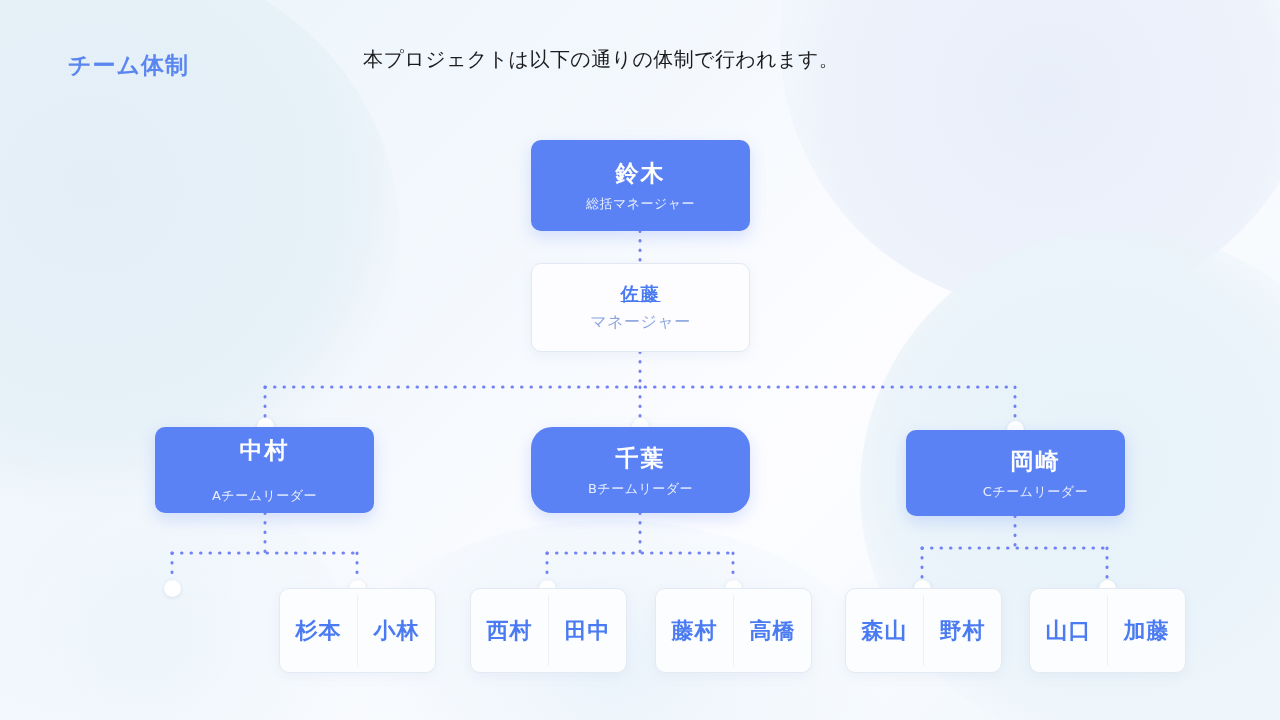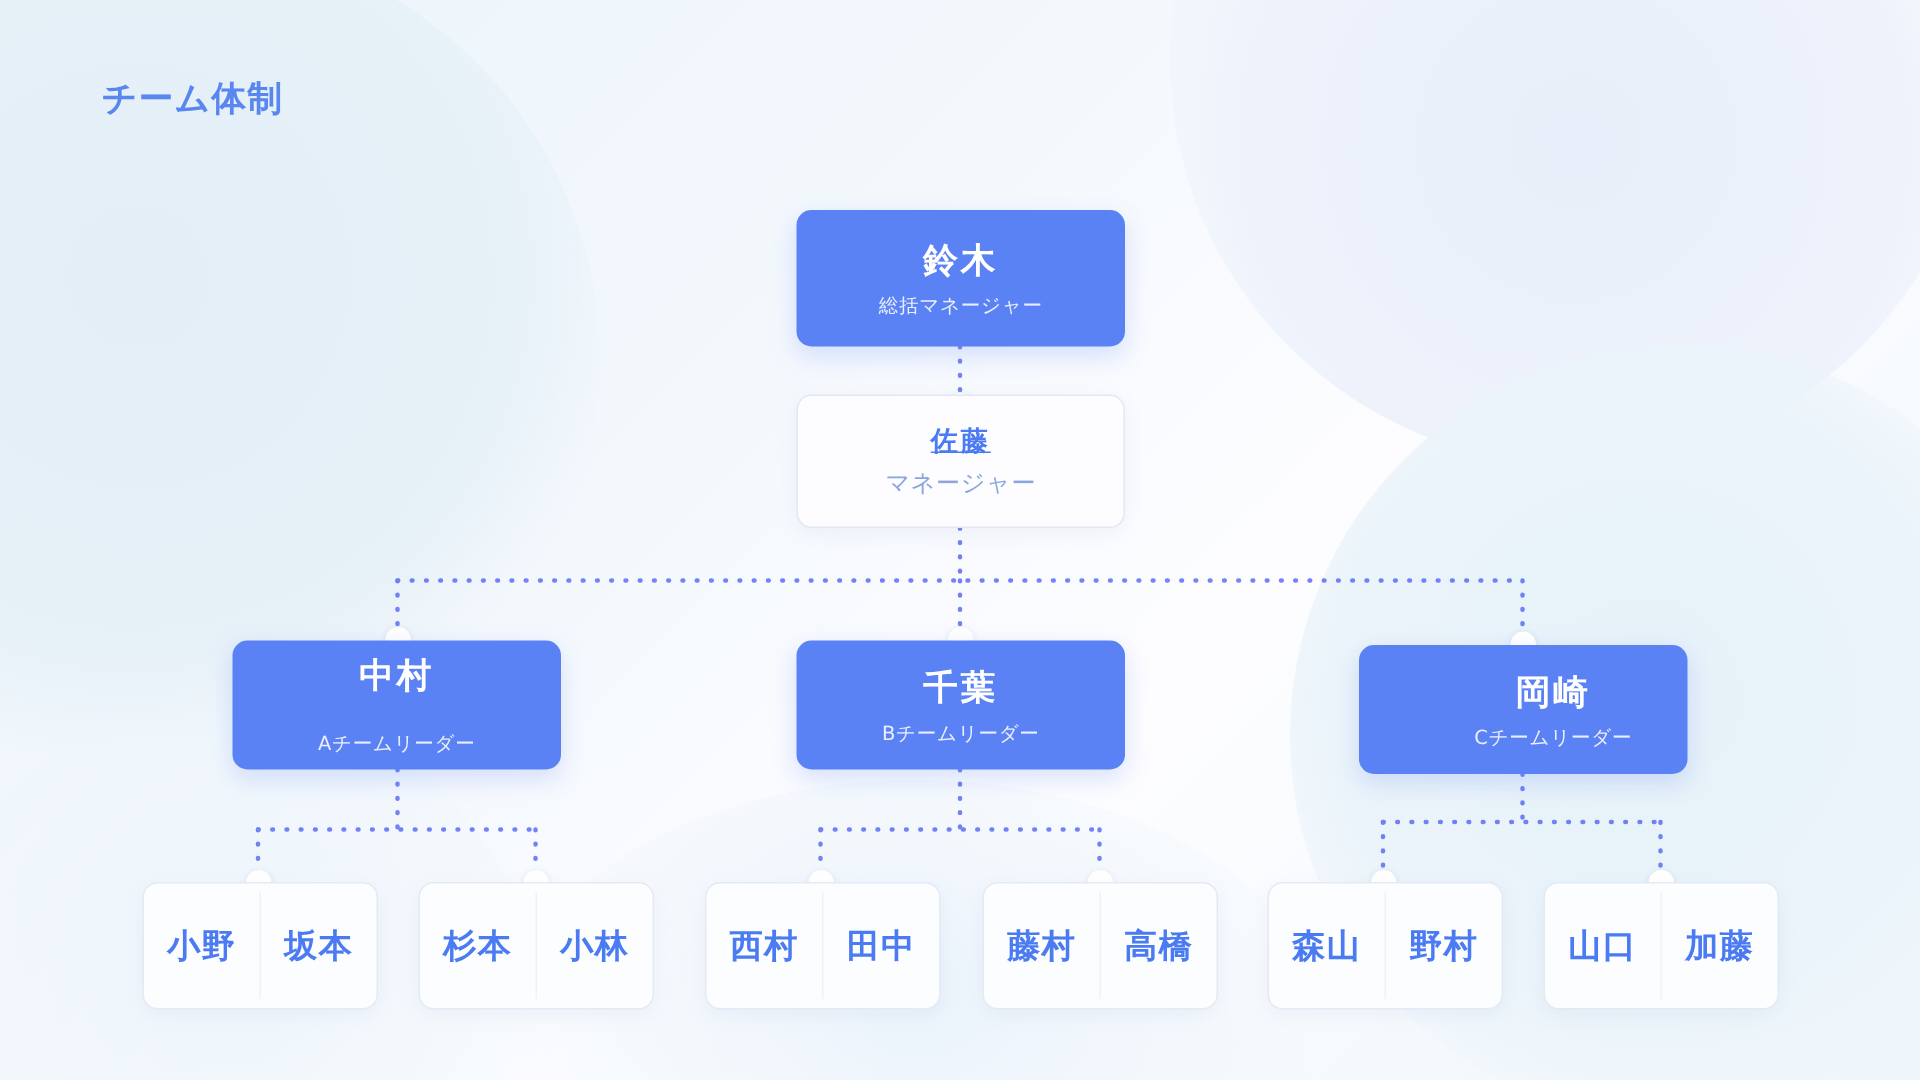--- a/index.html
+++ b/index.html
@@ -185,20 +185,21 @@
 
 <div class="slide">
 
   <div class="blob blob-left"></div>
   <div class="blob blob-top-right"></div>
   <div class="blob blob-right-mid"></div>
   <div class="blob blob-bottom-left"></div>
   <div class="blob blob-bottom-mid"></div>
 
   <div class="page-title">チーム体制</div>
+  <div class="page-subtitle">本プロジェクトは以下の通りの体制で行われます。</div>
 
   <div class="chart">
 
     <svg class="connectors" viewBox="0 0 1280 720" xmlns="http://www.w3.org/2000/svg">
       <g stroke="#5b6ef5" stroke-width="3" stroke-linecap="round" stroke-dasharray="0.5 9" fill="none" opacity="0.85">
 
         <path d="M640,231 L640,263"></path>
 
         <path d="M640,352 L640,387"></path>
 
@@ -243,34 +244,29 @@
 
     <div class="node outlined" style="left:531px; top:263px; width:219px; height:89px;">
       <div class="name">佐藤</div>
       <div class="role">マネージャー</div>
     </div>
 
     <div class="node filled" style="left:155px; top:427px; width:219px; height:86px;gap:15px;">
       <div class="name">中村</div>
       <div class="role">Aチームリーダー</div>
     </div>
-    <div class="node filled" style="left:531px; top:427px; width:219px; height:86px;">
+    <div class="node filled" style="left:531px; top:427px; width:219px; height:86px;border-radius:21px;">
       <div class="name">千葉</div>
       <div class="role">Bチームリーダー</div>
     </div>
     <div class="node filled" style="left:906px; top:430px; width:219px; height:86px;padding-left:40px;">
       <div class="name">岡崎</div>
       <div class="role">Cチームリーダー</div>
     </div>
 
-    <div class="member-box" style="left:95px; top:588px; width:157px; height:85px;">
-      <div class="member">小野</div>
-      <div class="divider"></div>
-      <div class="member">坂本</div>
-    </div>
     <div class="member-box" style="left:279px; top:588px; width:157px; height:85px;">
       <div class="member">杉本</div>
       <div class="divider"></div>
       <div class="member">小林</div>
     </div>
 
     <div class="member-box" style="left:470px; top:588px; width:157px; height:85px;">
       <div class="member">西村</div>
       <div class="divider"></div>
       <div class="member">田中</div>

